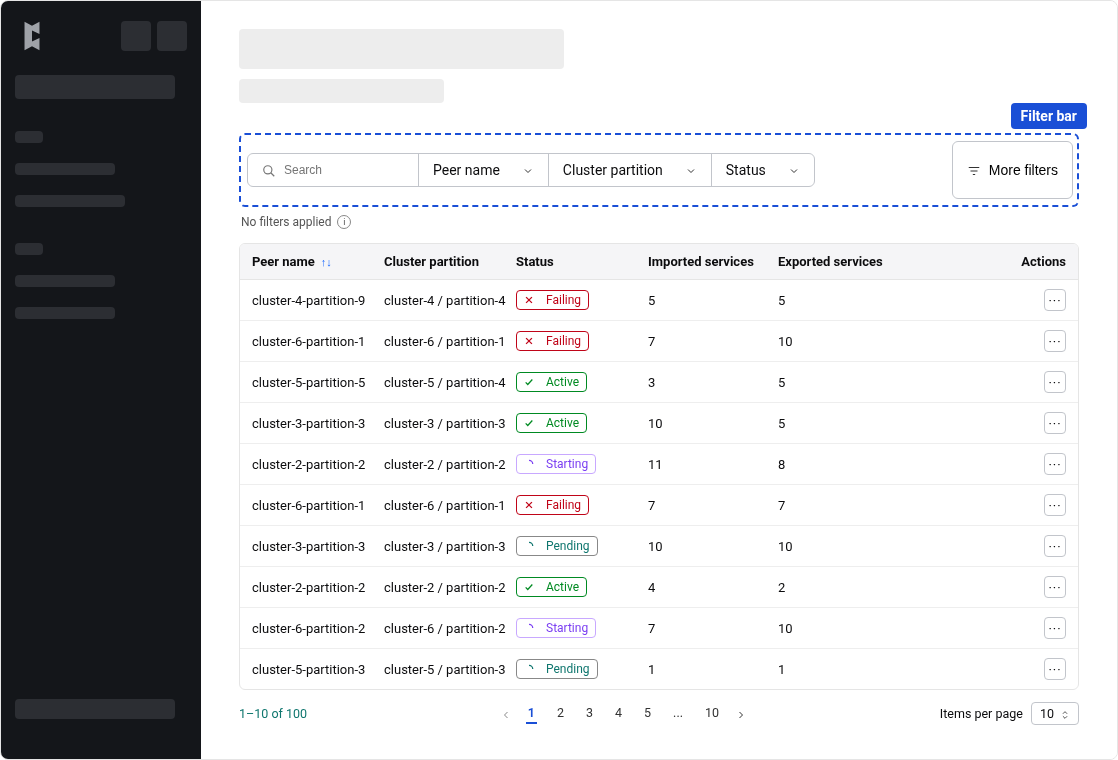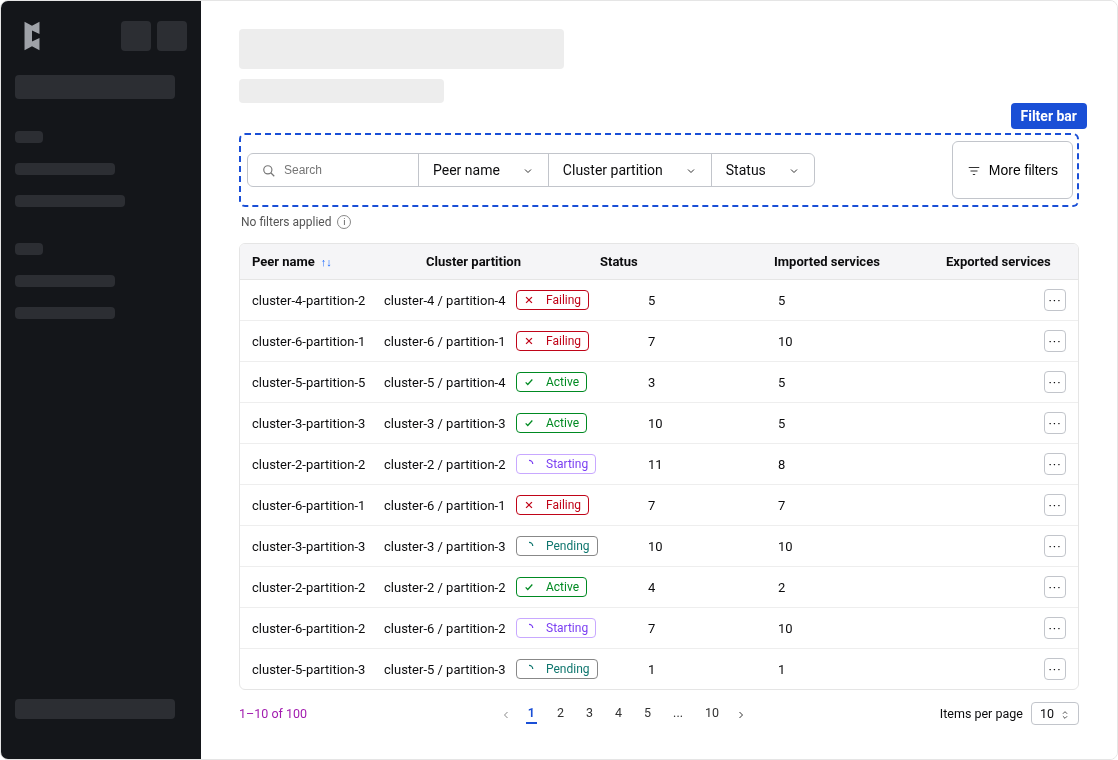--- a/index.html
+++ b/index.html
@@ -27,39 +27,39 @@
 .filter-seg{display:flex;align-items:center;padding:8px 14px;gap:8px;font-size:14px;}
 .filter-seg+.filter-seg{border-left:1px solid #c2c5cb;}
 .search-seg{color:#777;}
 .search-seg input{border:none;outline:none;font-size:12px;width:120px;background:transparent;}
 .chev{margin-left:14px;}
 .filter-right{margin-left:auto;}
 .more-filters{display:flex;align-items:center;gap:8px;border:1px solid #c2c5cb;border-radius:6px;padding:20px 14px;font-size:14px;background:#fff;cursor:pointer;}
 .no-filters{font-size:12px;color:#555;margin:4px 0 14px 2px;display:flex;align-items:flex-end;gap:6px;}
 .info-circle{display:inline-flex;align-items:center;justify-content:center;width:14px;height:14px;border:1px solid #888;border-radius:50%;font-size:9px;color:#555;}
 .table{width:100%;border:1px solid #e5e5e5;border-radius:6px;overflow:hidden;}
-.thead{background:#f5f5f7;display:flex;padding:10px 12px;font-weight:700;font-size:13px;border-bottom:1px solid #e5e5e5;gap:42px;}
+.thead{background:#f5f5f7;display:flex;padding:10px 12px;font-weight:700;font-size:13px;border-bottom:1px solid #e5e5e5;}
 .col-name{flex:0 0 132px;}
 .col-part{flex:0 0 132px;}
 .col-status{flex:0 0 132px;}
 .col-imp{flex:0 0 130px;}
 .col-exp{flex:0 0 150px;}
 .col-act{flex:1;text-align:right;}
 .sort-ind{color:#1a68ff;margin-left:6px;font-size:11px;}
 .trow{display:flex;align-items:center;padding:9px 12px;font-size:13px;border-bottom:1px solid #eee;}
 .trow:last-child{border-bottom:none;}
 .badge{display:inline-flex;align-items:center;gap:12px;border:1px solid;border-radius:4px;padding:2px 7px;font-size:12px;}
 .badge.failing{color:#c00418;border-color:#c00418;}
 .badge.active{color:#008a22;border-color:#008a22;}
 .badge.starting{color:#7b3ff2;border-color:#c8a8ff;}
 .badge.pending{color:#0f766e;border-color:#888;}
 .badge-ico{width:10px;height:10px;display:inline-block;}
 .actions-btn{border:1px solid #c2c5cb;border-radius:4px;width:22px;height:22px;display:inline-flex;align-items:center;justify-content:center;cursor:pointer;background:#fff;font-size:13px;letter-spacing:1px;}
 .pager-row{display:flex;align-items:center;margin-top:12px;font-size:12.5px;}
-.pager-info{color:#a21caf;}
+.pager-info{color:#0f766e;}
 .pager{display:flex;align-items:center;gap:14px;margin:0 auto;}
 .pager-item{cursor:pointer;color:#333;padding:2px 2px;}
 .pager-item.current{color:#1a4fd6;border-bottom:2px solid #1a4fd6;font-weight:600;}
 .pager-arrow{color:#888;cursor:pointer;}
 .pager-arrow.enabled{color:#333;}
 .ipp{display:flex;align-items:center;gap:8px;text-align:center;}
 .ipp-sel{border:1px solid #c2c5cb;border-radius:4px;padding:3px 8px;display:flex;align-items:center;gap:6px;}
 svg{display:inline-block;vertical-align:middle;}
 </style>
 </head>
@@ -147,21 +147,21 @@
           <span>Peer name</span><span class="sort-ind">↑↓</span>
         </div>
         <div class="col-part">Cluster partition</div>
         <div class="col-status">Status</div>
         <div class="col-imp">Imported services</div>
         <div class="col-exp">Exported services</div>
         <div class="col-act">Actions</div>
       </div>
       <div id="tbody">
           <div class="trow">
-            <div class="col-name">cluster-4-partition-2</div>
+            <div class="col-name">cluster-4-partition-9</div>
             <div class="col-part">cluster-4 / partition-4</div>
             <div class="col-status"><span class="badge failing">
                 <svg class="badge-ico" viewBox="0 0 24 24" fill="none" stroke="currentColor" stroke-width="3">
                   <line x1="5" y1="5" x2="19" y2="19"></line>
                   <line x1="19" y1="5" x2="5" y2="19"></line>
                 </svg>
                 <span>Failing</span>
               </span></div>
             <div class="col-imp">5</div>
             <div class="col-exp">5</div>

